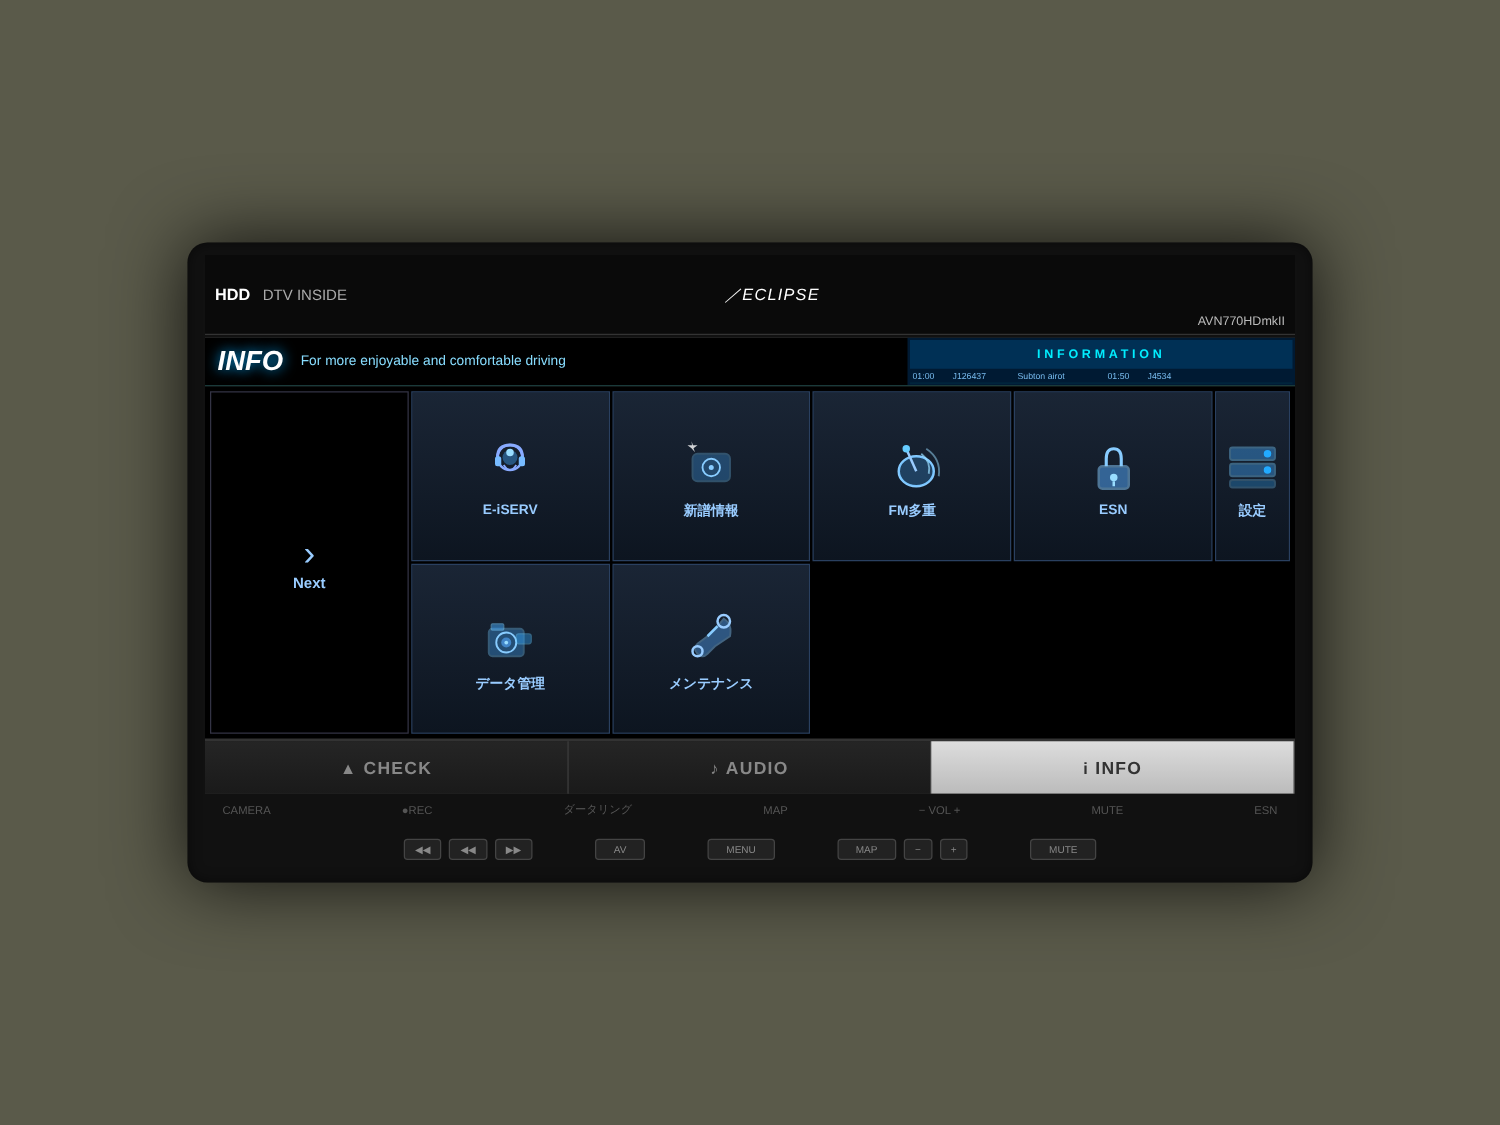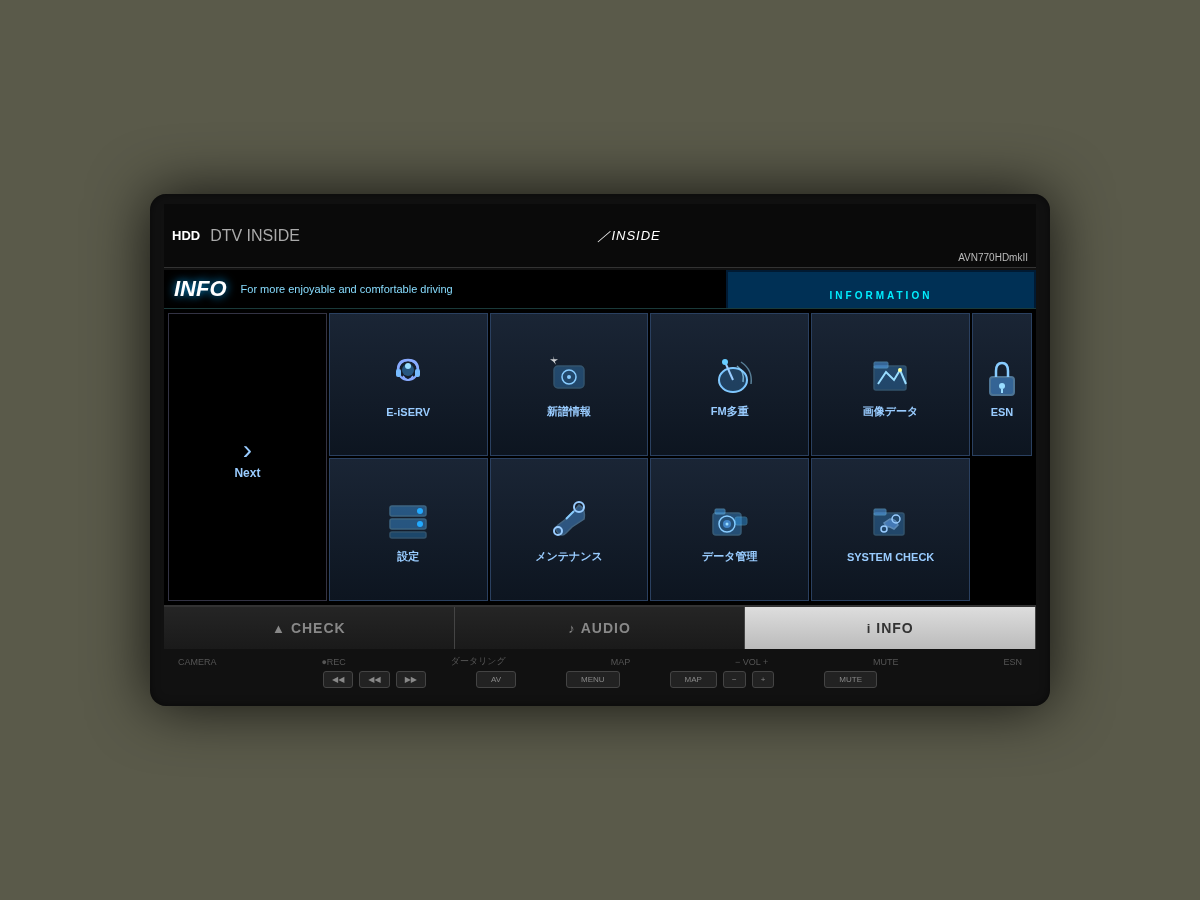--- a/index.html
+++ b/index.html
@@ -46,21 +46,21 @@
     }
 
     .top-bar .brand-hdd {
       color: #fff;
       font-weight: bold;
       font-size: 13px;
     }
 
     .top-bar .dtv {
       color: #aaa;
-      font-size: 16px;
+      font-size: 12px;
     }
 
     .top-bar .eclipse-logo {
       color: #fff;
       font-size: 13px;
       font-style: italic;
       letter-spacing: 1px;
     }
 
     .top-bar .model {
@@ -198,21 +198,21 @@
       margin-right: 5px;
       font-size: 13px;
     }
 
     
     .controls-bar {
       background: #111;
       padding: 6px 10px 4px;
       display: flex;
       flex-direction: column;
-      gap: 3px;
+      gap: 17px;
     }
 
     .controls-top {
       display: flex;
       justify-content: space-between;
       align-items: center;
       font-size: 9px;
       color: #555;
       padding: 0 4px;
     }
@@ -261,21 +261,21 @@
       overflow: hidden;
     }
 
     .info-table-overlay .ititle {
       color: #0ef;
       font-size: 10px;
       font-weight: bold;
       letter-spacing: 3px;
       text-align: center;
       background: #003055;
-      padding: 18px;
+      padding: 6px;
       margin-bottom: 2px;
     }
 
     .info-table-overlay .irow {
       display: grid;
       grid-template-columns: 30px 50px 70px 30px 40px;
       gap: 2px;
       padding: 1px 2px;
       border-bottom: 1px solid #012840;
       font-size: 7px;
@@ -286,21 +286,21 @@
 </head>
 <body>
 
 <div class="device-container">
 
   <div class="top-bar">
     <div class="left-info">
       <span class="brand-hdd">HDD</span>
       <span class="dtv">DTV INSIDE</span>
     </div>
-    <span class="eclipse-logo">／INSIDE</span>
+    <span class="eclipse-logo">／ECLIPSE</span>
     <span class="model">AVN770HDmkII</span>
   </div>
 
   <div class="screen">
 
     <div class="screen-header">
       <span class="info-title">INFO</span>
       <span class="info-subtitle">For more enjoyable and comfortable driving</span>
 
       <div class="info-table-overlay">
@@ -365,33 +365,20 @@
             <line x1="28" y1="28" x2="20" y2="10" stroke="#9cf" stroke-width="2"></line>
             <circle cx="20" cy="10" r="3" fill="#6cf"></circle>
 
             <path d="M32 14 Q40 20 38 30" fill="none" stroke="#9df" stroke-width="1.5" opacity="0.7"></path>
             <path d="M36 10 Q48 18 46 32" fill="none" stroke="#9df" stroke-width="1.5" opacity="0.5"></path>
           </svg>
         </div>
         <span class="item-label">FM多重</span>
       </div>
 
-      <div class="menu-item">
-        <div class="icon-area">
-          <svg width="50" height="46" viewBox="0 0 50 46">
-
-            <rect x="8" y="14" width="32" height="24" rx="2" fill="#4af" opacity="0.3" stroke="#7cf" stroke-width="1.5"></rect>
-            <rect x="8" y="10" width="14" height="6" rx="1" fill="#5af" opacity="0.5" stroke="#7cf" stroke-width="1"></rect>
-
-            <polyline points="12,32 20,20 28,28 34,18 40,32" fill="none" stroke="#9df" stroke-width="2"></polyline>
-            <circle cx="34" cy="18" r="2" fill="#ff9"></circle>
-          </svg>
-        </div>
-        <span class="item-label">画像データ</span>
-      </div>
 
       <div class="next-btn">
         <span class="arrow">›</span>
         <span class="next-label">Next</span>
       </div>
 
       <div class="menu-item">
         <div class="icon-area">
           <svg width="44" height="44" viewBox="0 0 44 44">
 
@@ -409,33 +396,20 @@
           <svg width="48" height="44" viewBox="0 0 48 44">
 
             <rect x="6" y="8" width="36" height="10" rx="2" fill="#4af" opacity="0.4" stroke="#7cf" stroke-width="1.5"></rect>
             <circle cx="36" cy="13" r="3" fill="#2af"></circle>
             <rect x="6" y="21" width="36" height="10" rx="2" fill="#4af" opacity="0.4" stroke="#7cf" stroke-width="1.5"></rect>
             <circle cx="36" cy="26" r="3" fill="#2af"></circle>
             <rect x="6" y="34" width="36" height="6" rx="2" fill="#3af" opacity="0.3" stroke="#7cf" stroke-width="1.5"></rect>
           </svg>
         </div>
         <span class="item-label">設定</span>
-      </div>
-
-      <div class="menu-item">
-        <div class="icon-area">
-          <svg width="50" height="46" viewBox="0 0 50 46">
-
-            <path d="M35 8 Q42 12 40 22 L28 30 L22 36 Q18 40 14 36 Q10 32 14 28 L22 22 L30 14 Z" fill="#5af" opacity="0.4" stroke="#8cf" stroke-width="1.5"></path>
-            <circle cx="35" cy="10" r="5" fill="none" stroke="#9cf" stroke-width="2"></circle>
-            <circle cx="14" cy="34" r="4" fill="none" stroke="#9cf" stroke-width="2"></circle>
-            <line x1="30" y1="14" x2="22" y2="22" stroke="#8cf" stroke-width="2"></line>
-          </svg>
-        </div>
-        <span class="item-label">メンテナンス</span>
       </div>
 
       <div class="menu-item">
         <div class="icon-area">
           <svg width="50" height="46" viewBox="0 0 50 46">
 
             <rect x="8" y="16" width="28" height="22" rx="3" fill="#4af" opacity="0.35" stroke="#7cf" stroke-width="1.5"></rect>
             <circle cx="22" cy="27" r="8" fill="none" stroke="#8cf" stroke-width="1.5"></circle>
             <circle cx="22" cy="27" r="4" fill="#5af" opacity="0.6"></circle>
             <circle cx="22" cy="27" r="1.5" fill="#9df"></circle>
@@ -443,30 +417,29 @@
             <rect x="10" y="12" width="10" height="5" rx="1" fill="#4af" opacity="0.5" stroke="#7cf" stroke-width="1"></rect>
           </svg>
         </div>
         <span class="item-label">データ管理</span>
       </div>
 
       <div class="menu-item">
         <div class="icon-area">
           <svg width="50" height="46" viewBox="0 0 50 46">
 
-            <rect x="8" y="14" width="30" height="22" rx="2" fill="#4af" opacity="0.3" stroke="#7cf" stroke-width="1.5"></rect>
-            <rect x="8" y="10" width="12" height="6" rx="1" fill="#5af" opacity="0.5" stroke="#7cf" stroke-width="1"></rect>
-
-            <path d="M24 20 Q30 20 32 26 L28 30 L24 28 Q20 28 18 24 Z" fill="#6af" opacity="0.5" stroke="#9cf" stroke-width="1.5"></path>
-            <circle cx="30" cy="20" r="4" fill="none" stroke="#9cf" stroke-width="1.5"></circle>
-            <circle cx="18" cy="30" r="3" fill="none" stroke="#9cf" stroke-width="1.5"></circle>
-          </svg>
-        </div>
-        <span class="item-label">SYSTEM CHECK</span>
-      </div>
+            <path d="M35 8 Q42 12 40 22 L28 30 L22 36 Q18 40 14 36 Q10 32 14 28 L22 22 L30 14 Z" fill="#5af" opacity="0.4" stroke="#8cf" stroke-width="1.5"></path>
+            <circle cx="35" cy="10" r="5" fill="none" stroke="#9cf" stroke-width="2"></circle>
+            <circle cx="14" cy="34" r="4" fill="none" stroke="#9cf" stroke-width="2"></circle>
+            <line x1="30" y1="14" x2="22" y2="22" stroke="#8cf" stroke-width="2"></line>
+          </svg>
+        </div>
+        <span class="item-label">メンテナンス</span>
+      </div>
+
 
     </div>
 
     <div class="tab-bar">
       <div class="tab">
         <span class="tab-icon">▲</span>
         <span>CHECK</span>
       </div>
       <div class="tab">
         <span class="tab-icon">♪</span>

